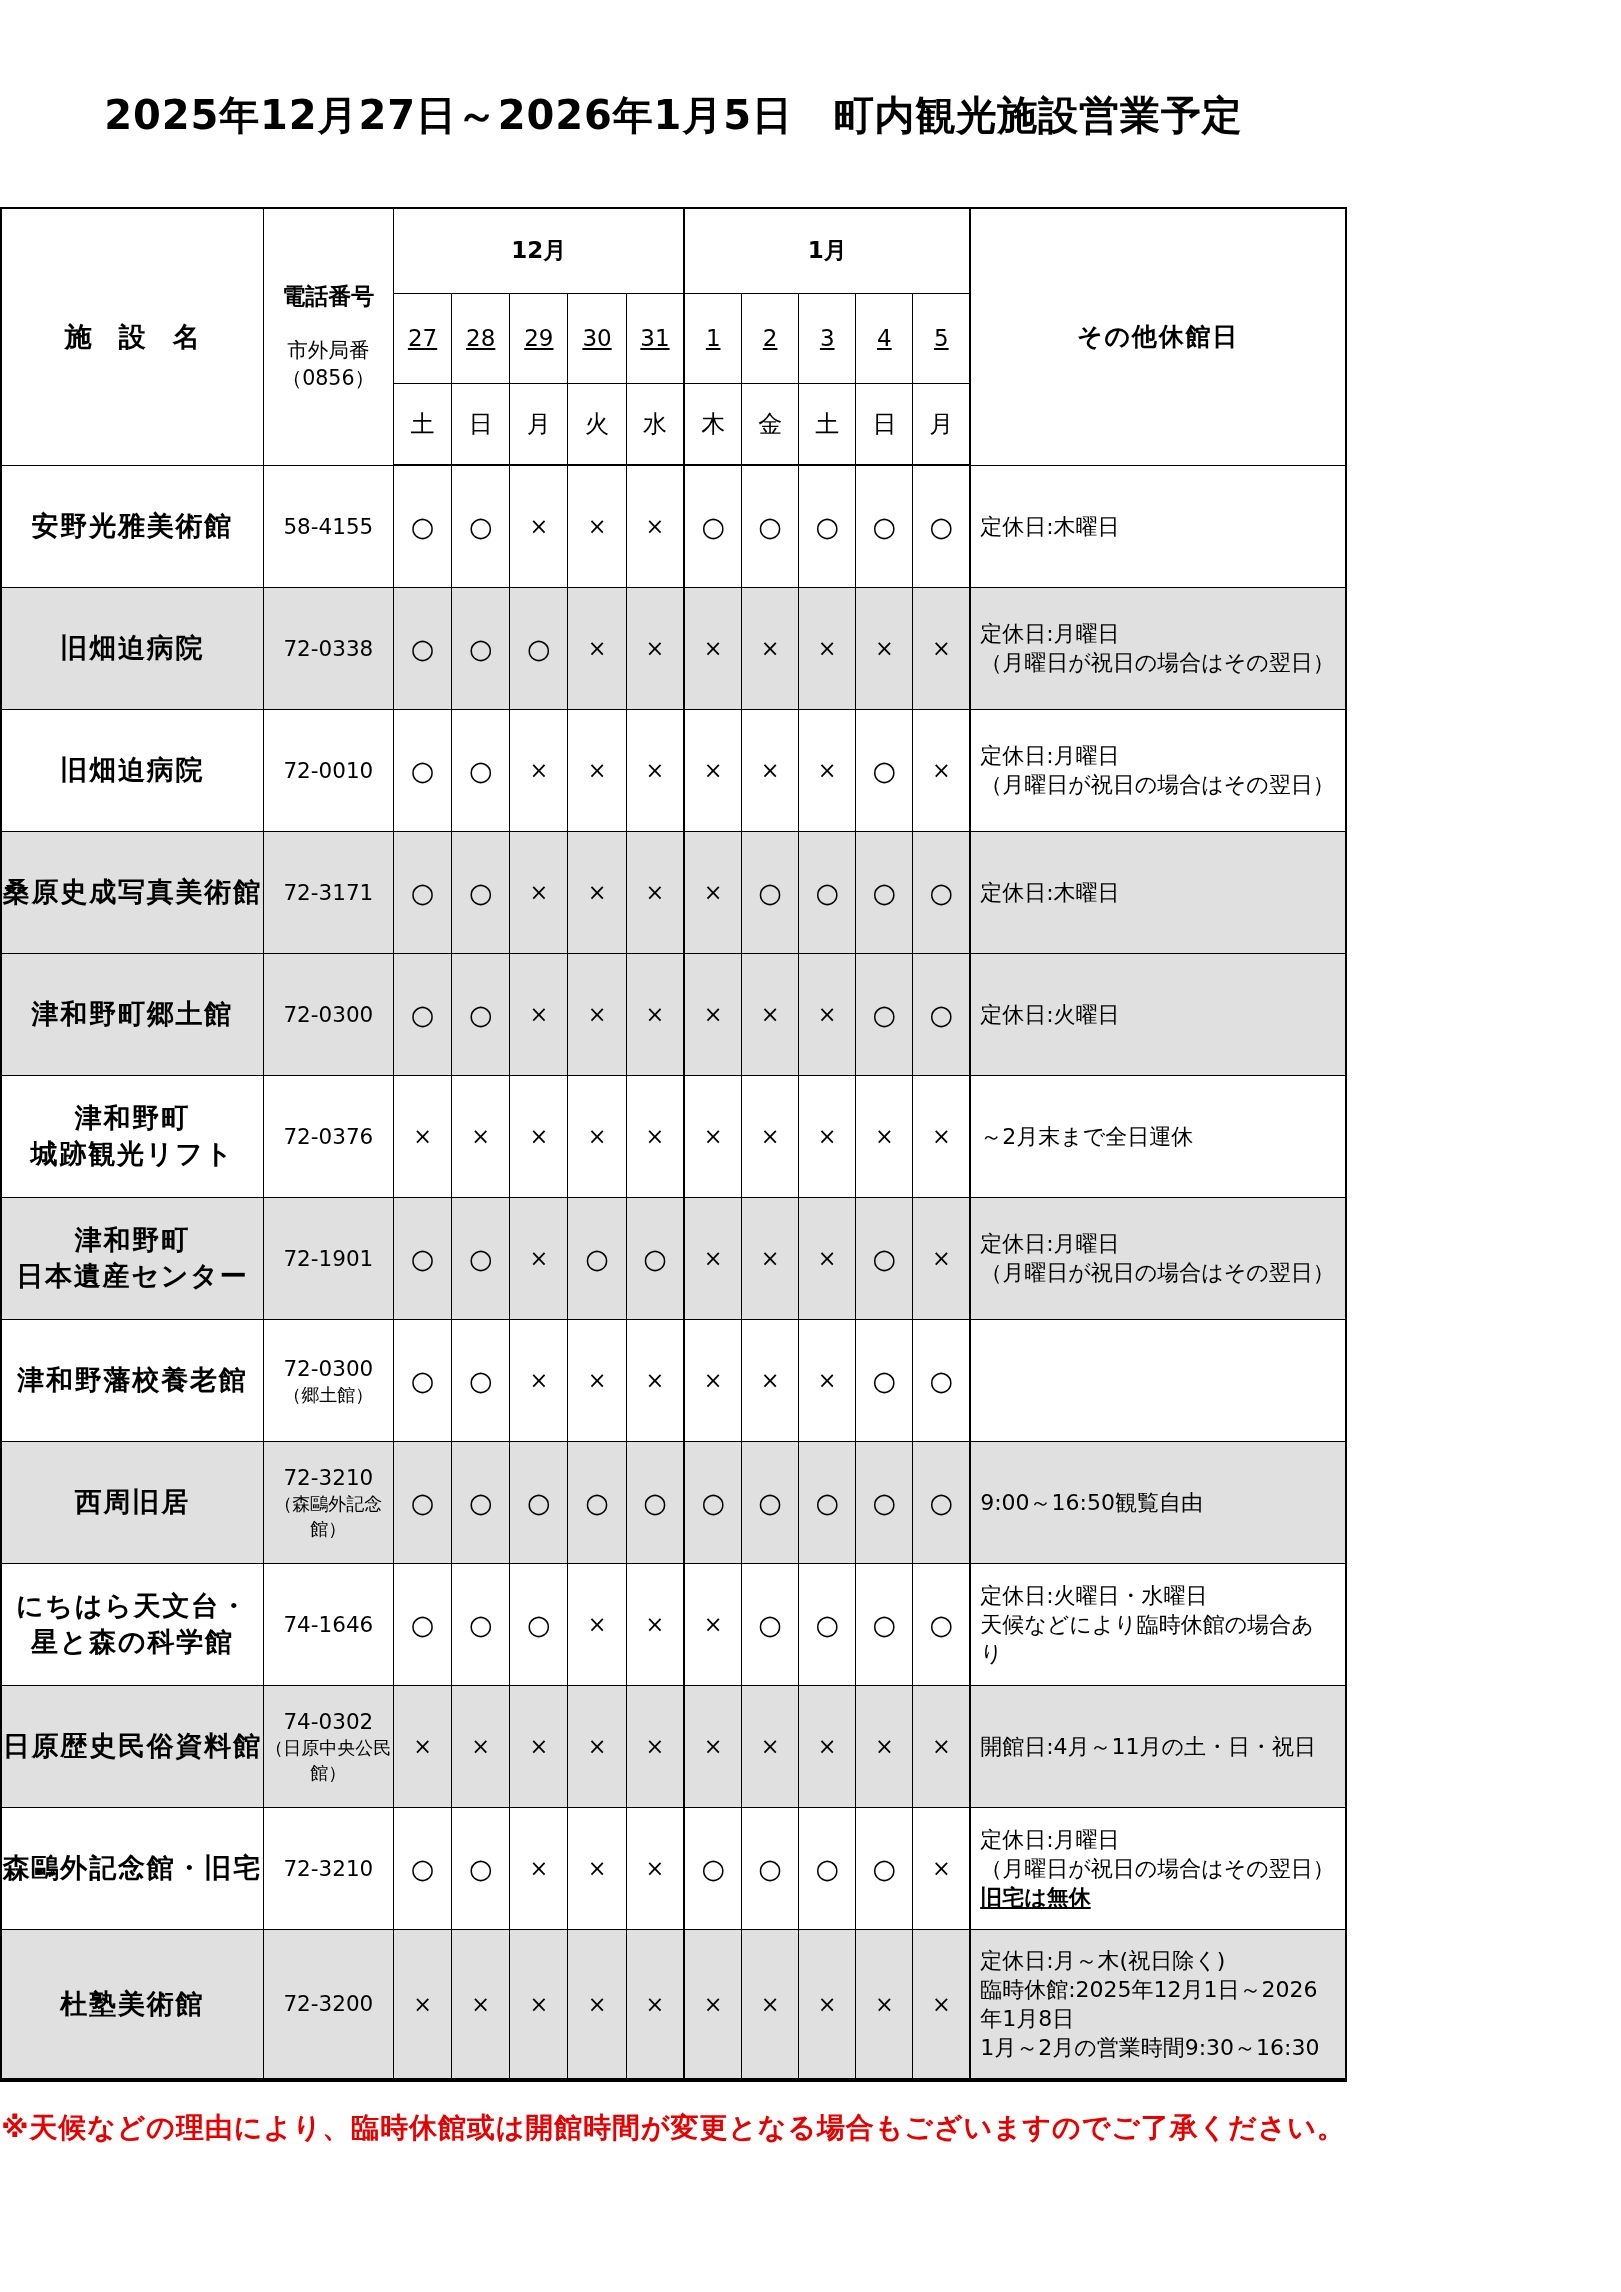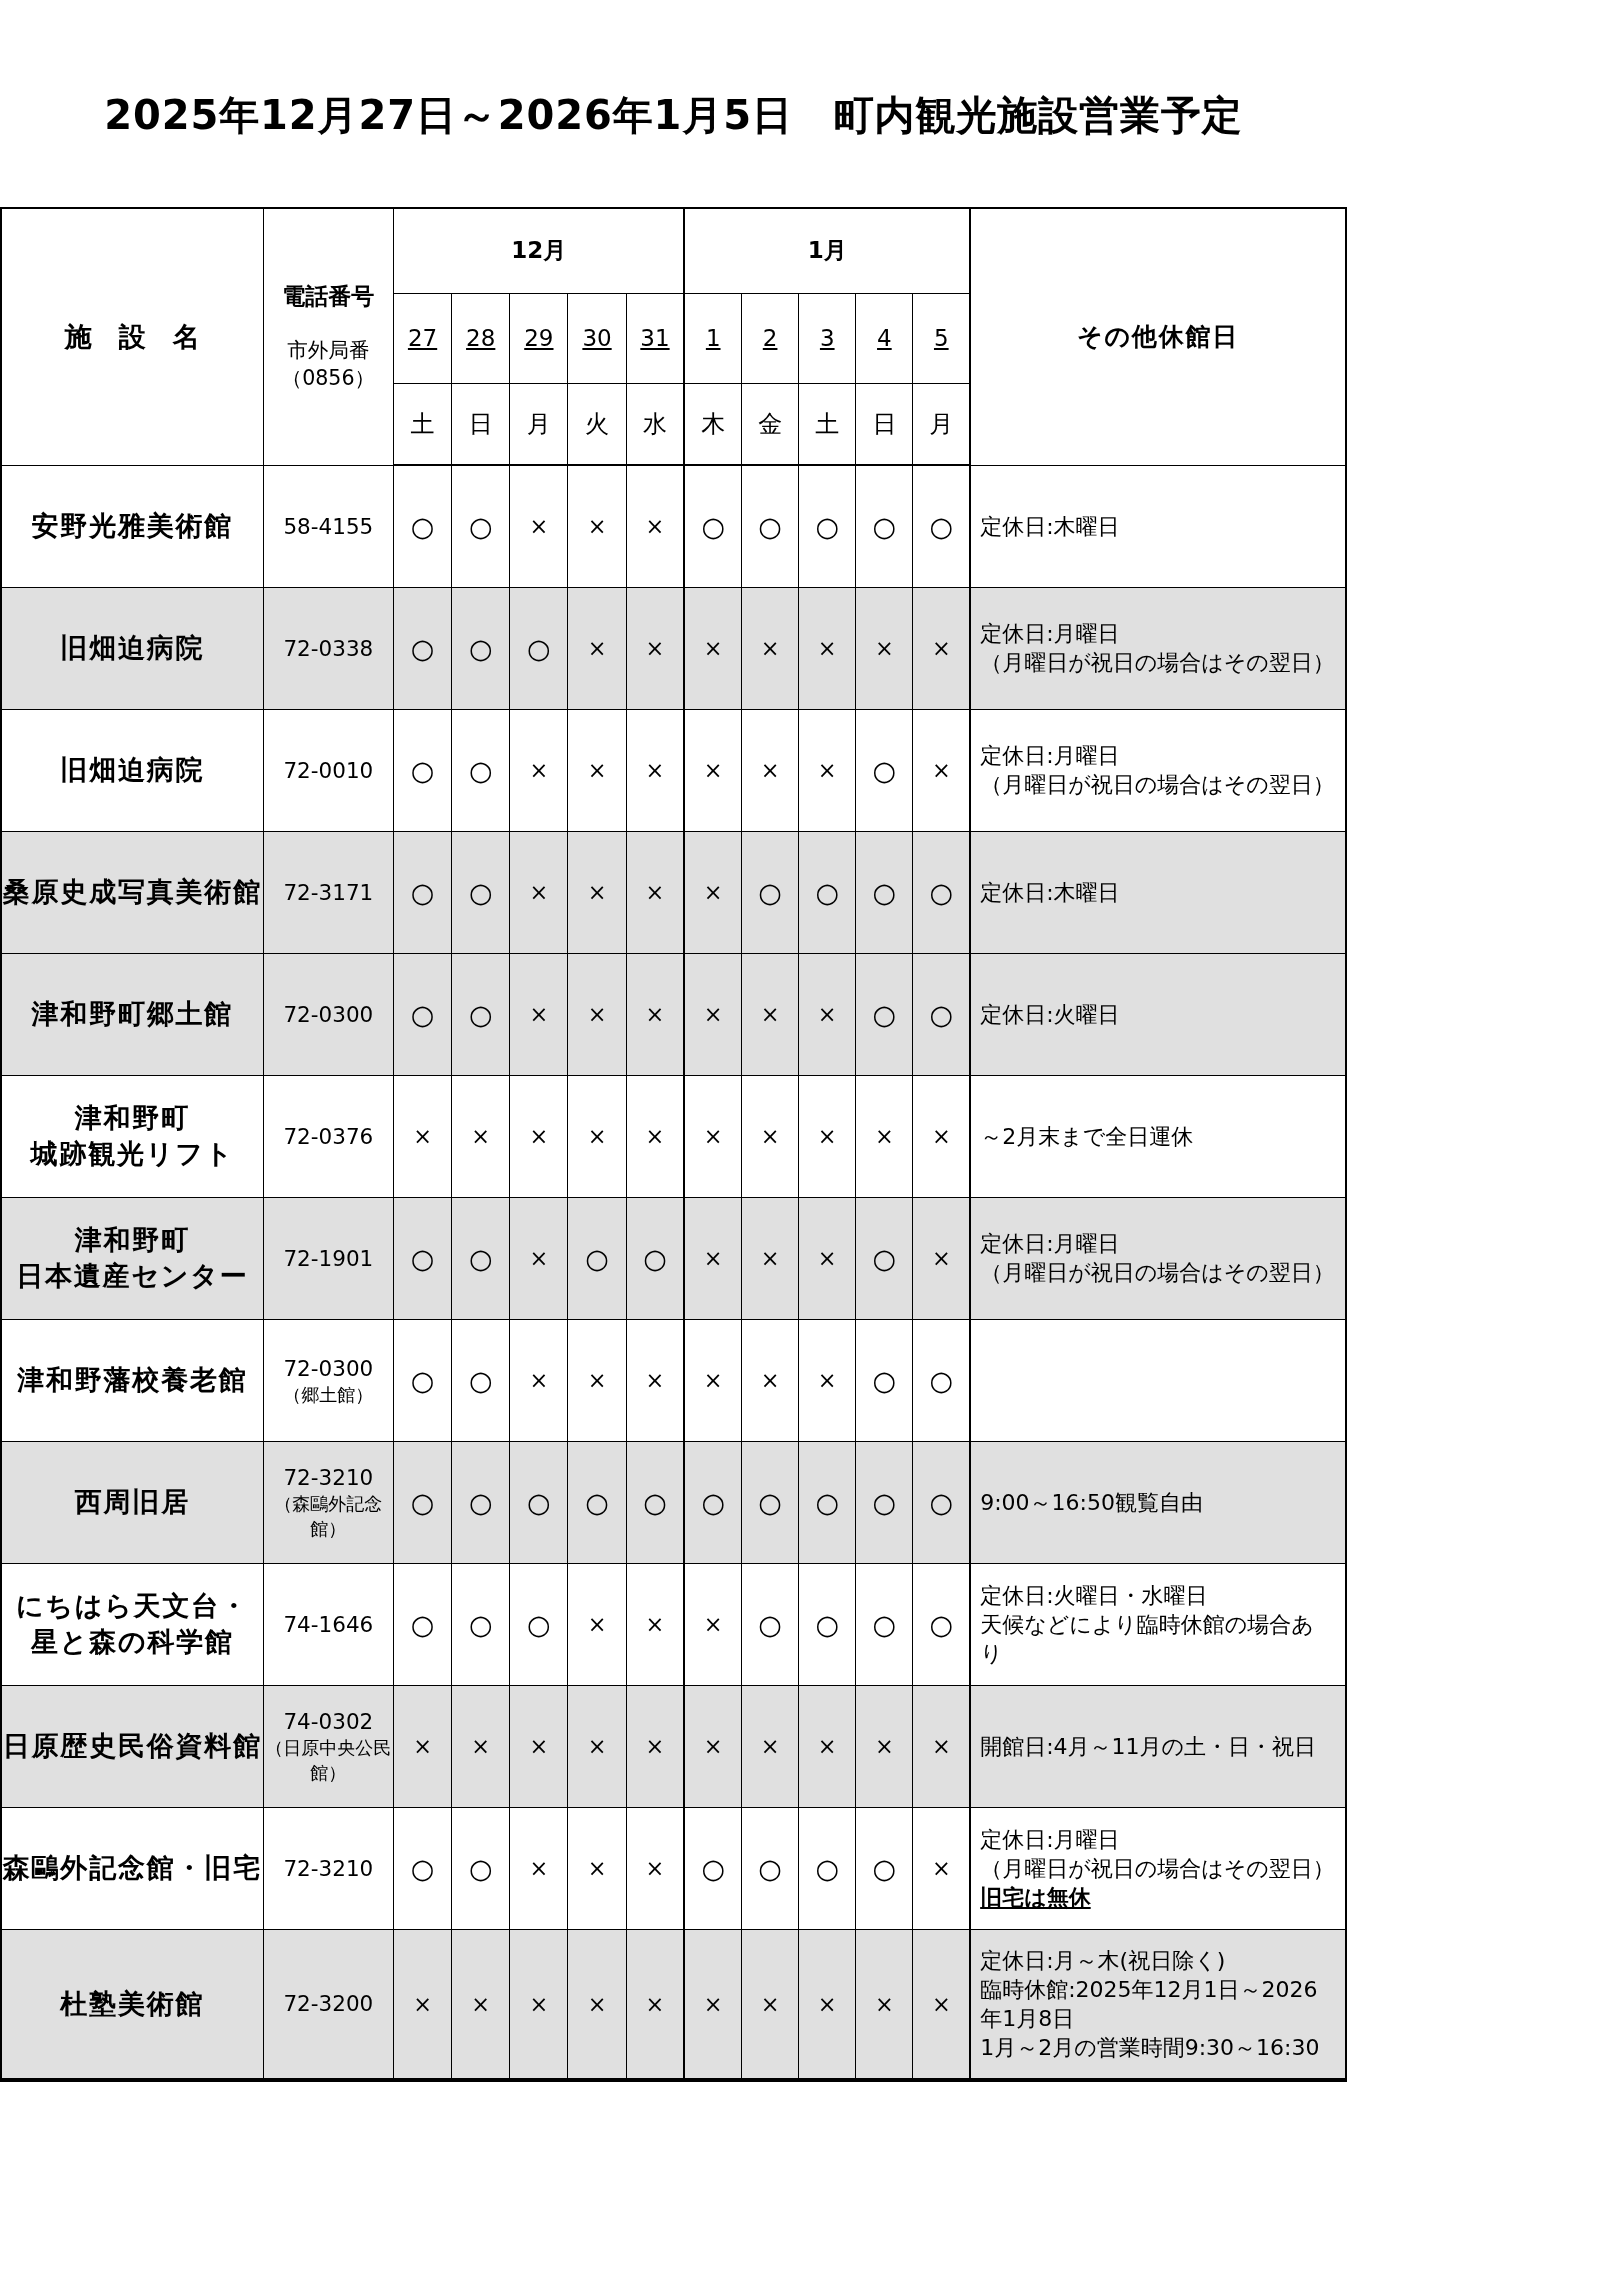--- a/index.html
+++ b/index.html
@@ -382,15 +382,16 @@
     <td class="mark closed">×</td>
     <td class="note bl3">
             <div>定休日:月～木(祝日除く)</div>
             <div>臨時休館:2025年12月1日～2026年1月8日</div>
             <div>1月～2月の営業時間9:30～16:30</div>
           </td>
   </tr>
       </tbody>
   </table>
 
+  <div class="footer">※天候などの理由により、臨時休館或は開館時間が変更となる場合もございますのでご了承ください。</div>
 
 </div>
 
 
 </body></html>

